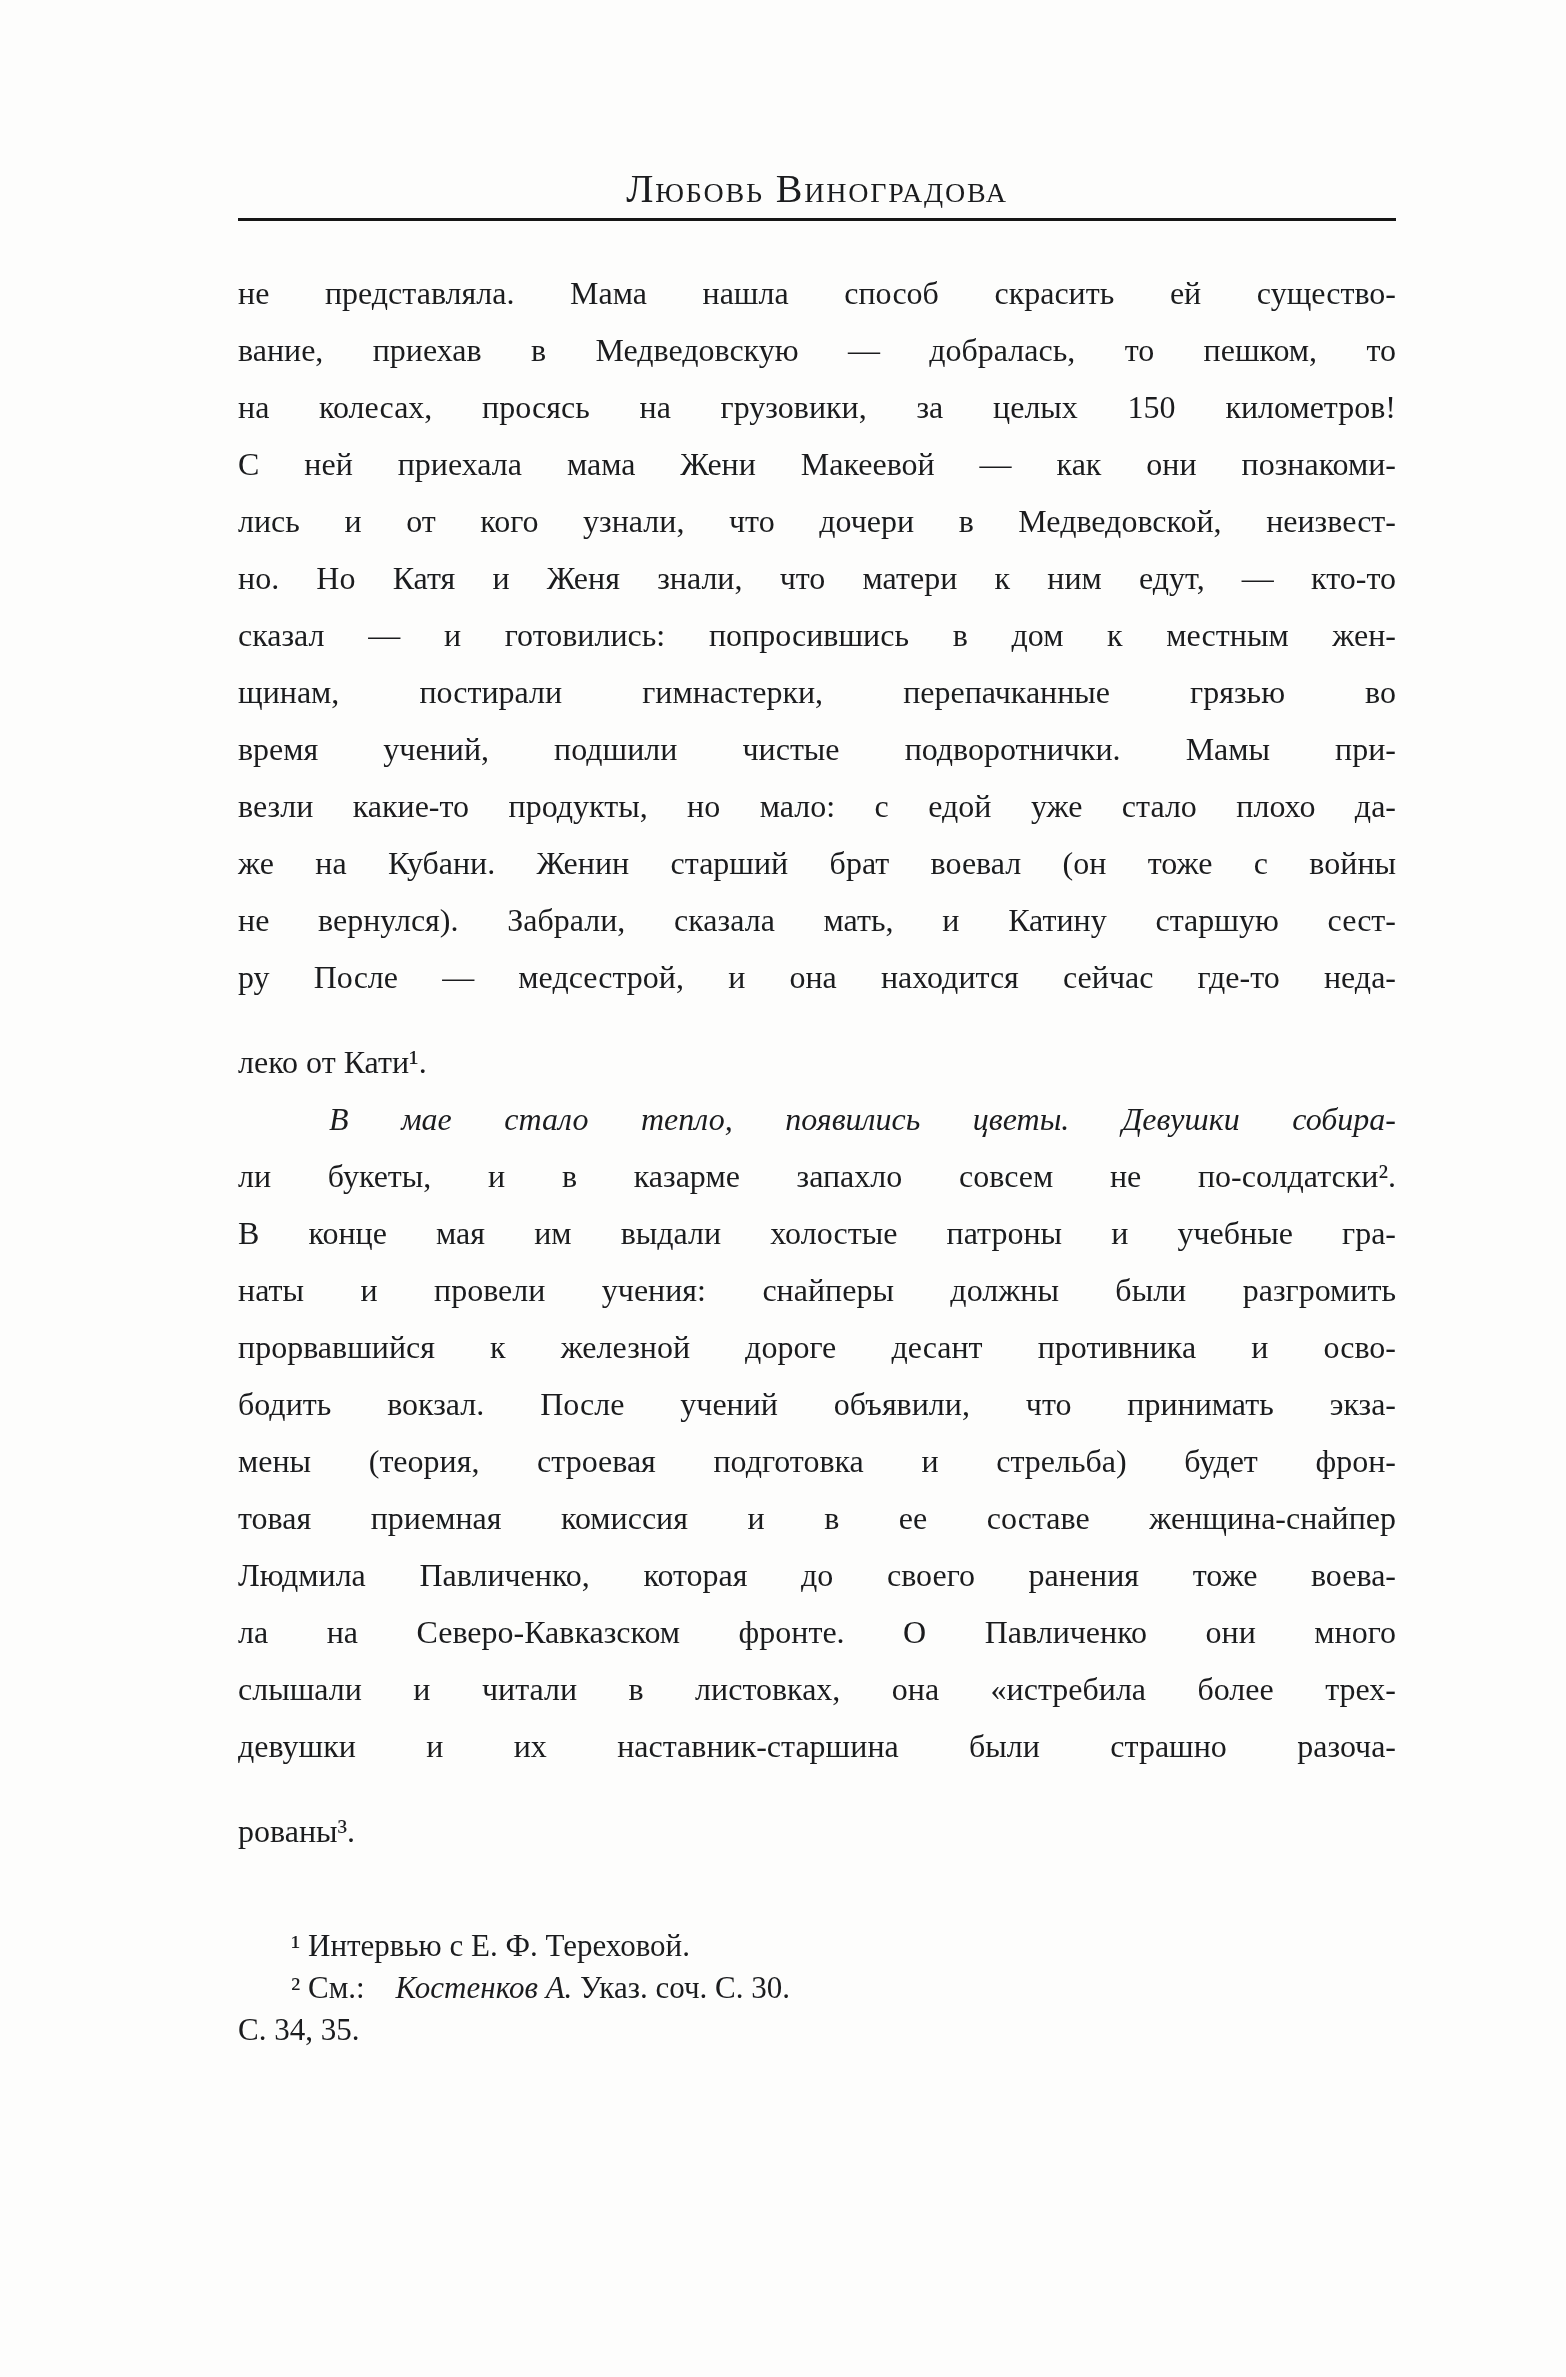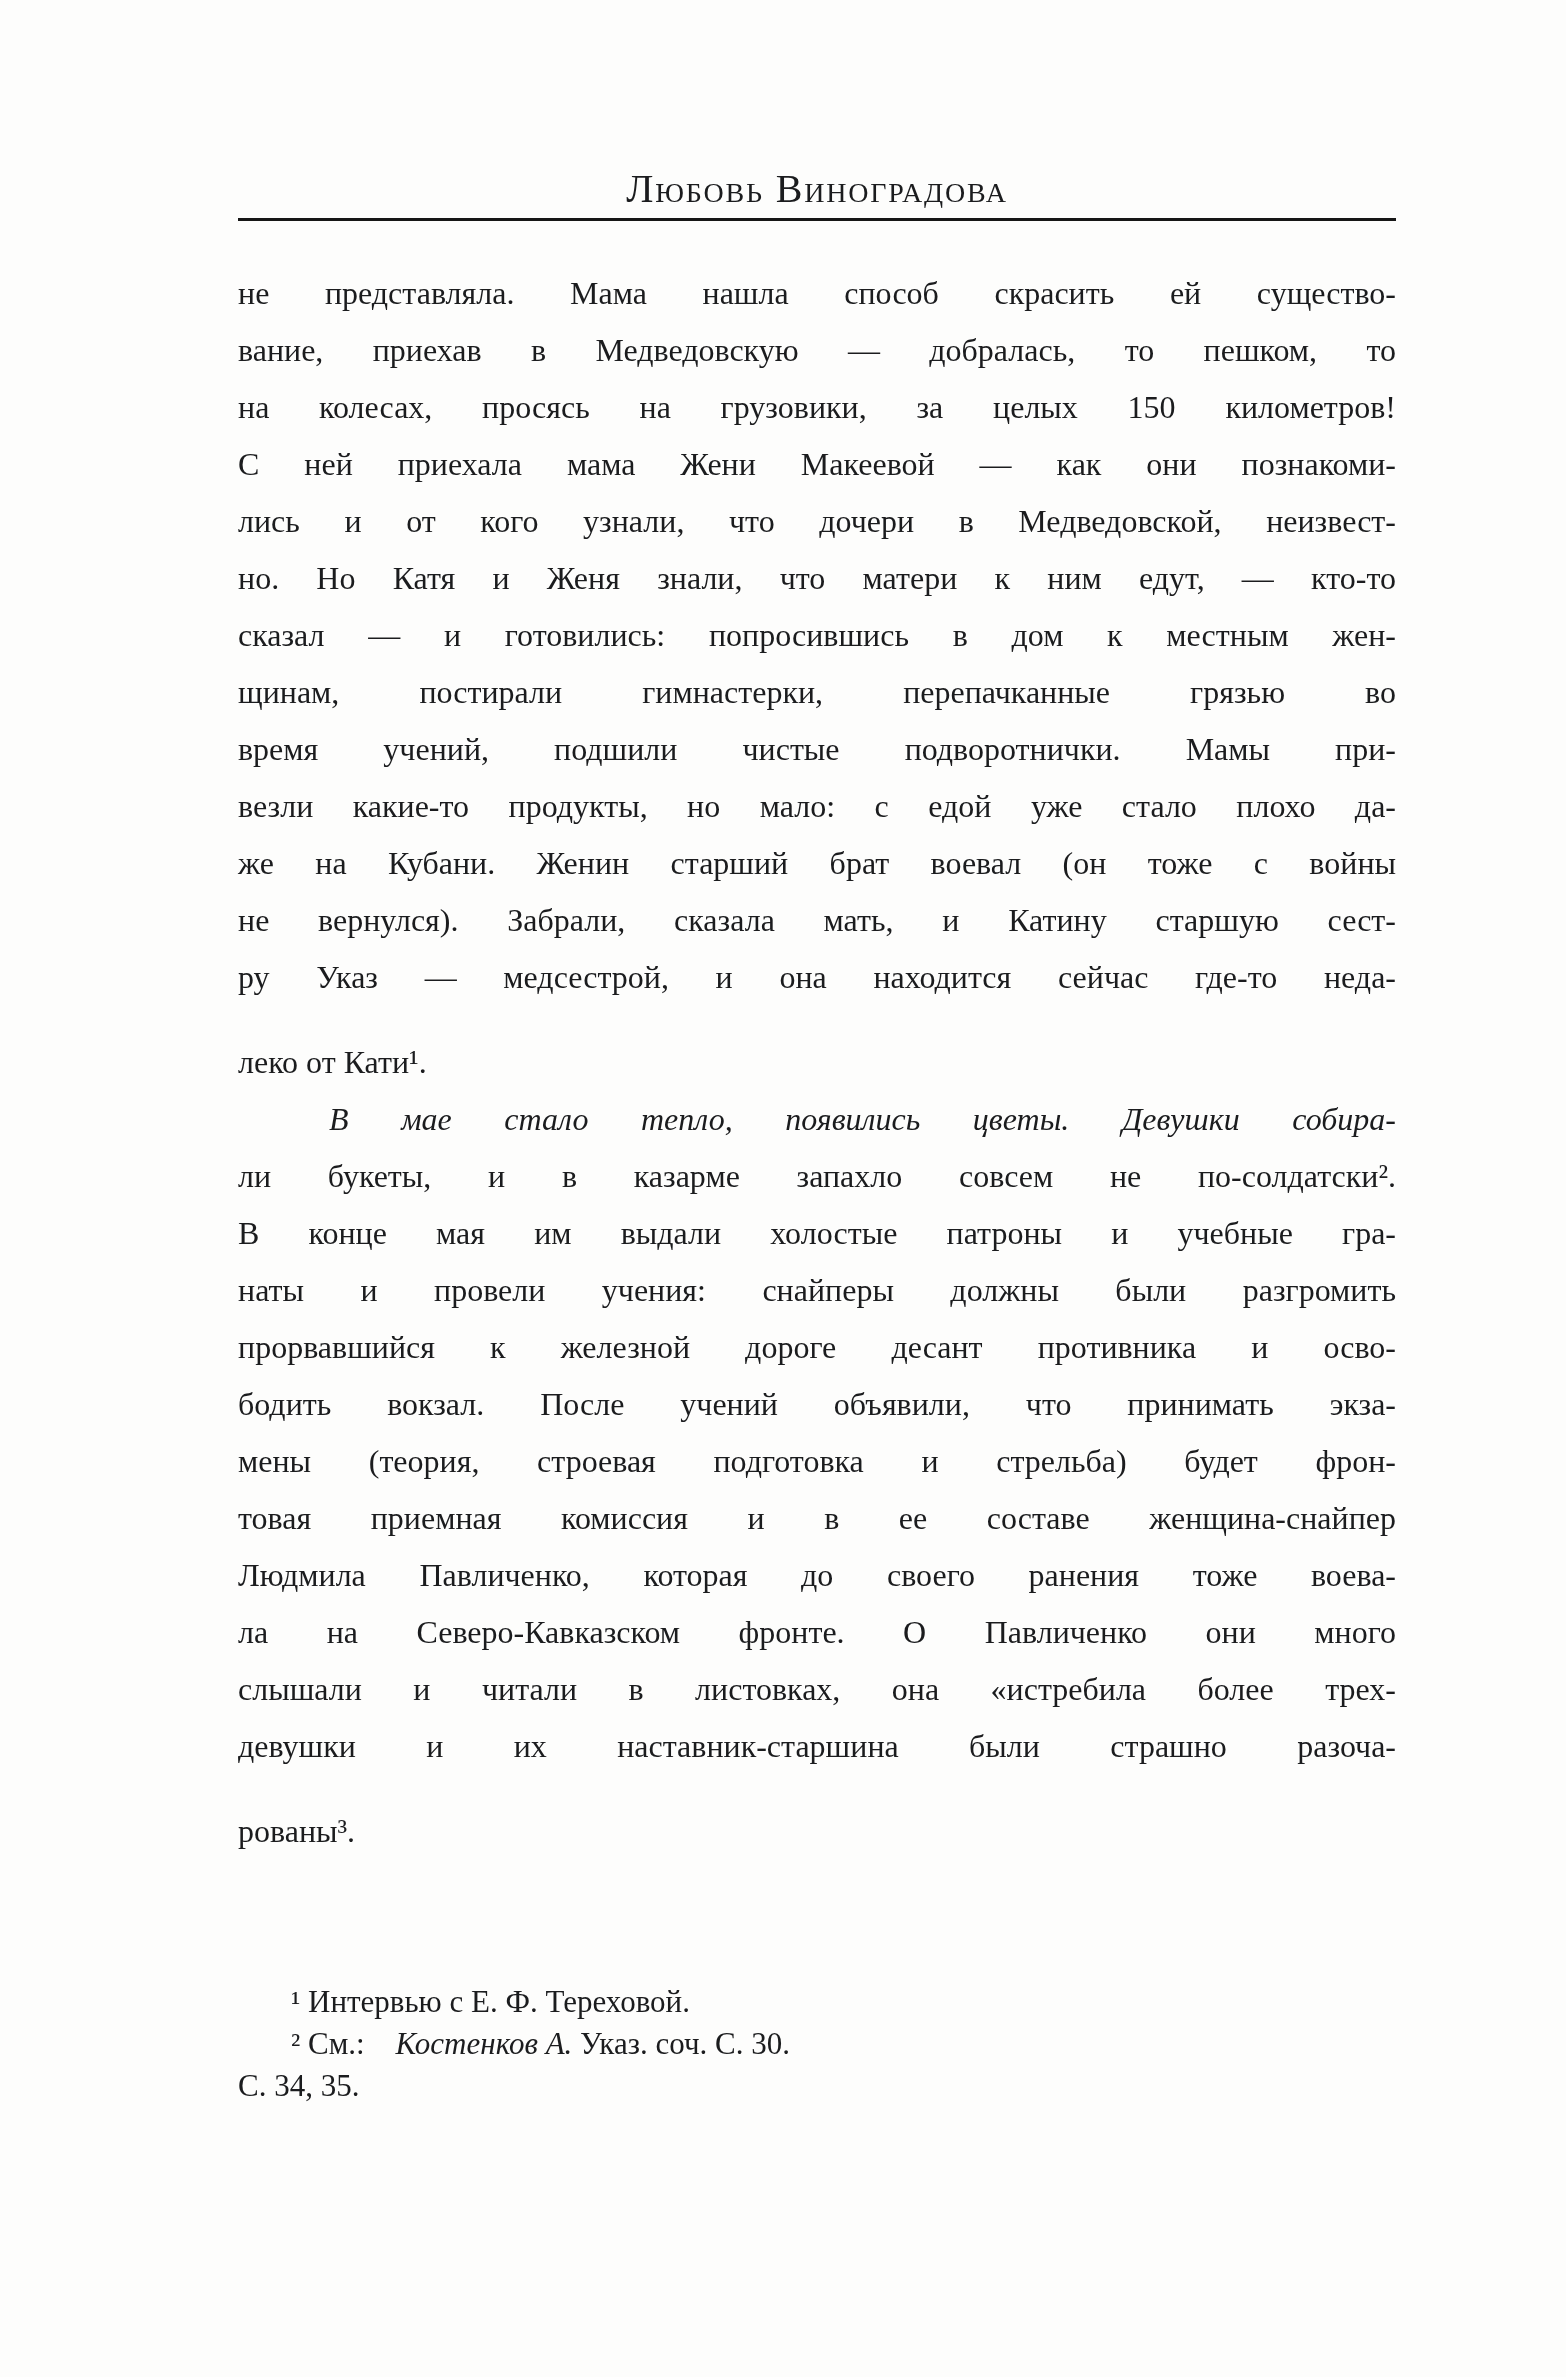--- a/index.html
+++ b/index.html
@@ -58,21 +58,21 @@
     font-style: italic;
   }
   .body-text .line.para-last {
     text-align-last: left;
     margin-top: 28px;
   }
   .footnotes {
     position: absolute;
     left: 238px;
     width: 1158px;
-    top: 1981px;
+    top: 1925px;
     font-size: 31px;
     line-height: 42px;
   }
   .footnotes .fn-line {
     text-align: left;
   }
   .footnotes .fn-line.fn-indent {
     text-indent: 53px;
   }
   .footnotes .fn-line.fn-justify {
@@ -96,21 +96,21 @@
       <div class="line">на колесах, просясь на грузовики, за целых 150 километров!</div>
       <div class="line">С ней приехала мама Жени Макеевой — как они познакоми-</div>
       <div class="line">лись и от кого узнали, что дочери в Медведовской, неизвест-</div>
       <div class="line">но. Но Катя и Женя знали, что матери к ним едут, — кто-то</div>
       <div class="line">сказал — и готовились: попросившись в дом к местным жен-</div>
       <div class="line">щинам, постирали гимнастерки, перепачканные грязью во</div>
       <div class="line">время учений, подшили чистые подворотнички. Мамы при-</div>
       <div class="line">везли какие-то продукты, но мало: с едой уже стало плохо да-</div>
       <div class="line">же на Кубани. Женин старший брат воевал (он тоже с войны</div>
       <div class="line">не вернулся). Забрали, сказала мать, и Катину старшую сест-</div>
-      <div class="line">ру Указ — медсестрой, и она находится сейчас где-то неда-</div>
+      <div class="line">ру После — медсестрой, и она находится сейчас где-то неда-</div>
       <div class="line para-last">леко от Кати¹.</div>
       <div class="line para-indent">В мае стало тепло, появились цветы. Девушки собира-</div>
       <div class="line">ли букеты, и в казарме запахло совсем не по-солдатски².</div>
       <div class="line">В конце мая им выдали холостые патроны и учебные гра-</div>
       <div class="line">наты и провели учения: снайперы должны были разгромить</div>
       <div class="line">прорвавшийся к железной дороге десант противника и осво-</div>
       <div class="line">бодить вокзал. После учений объявили, что принимать экза-</div>
       <div class="line">мены (теория, строевая подготовка и стрельба) будет фрон-</div>
       <div class="line">товая приемная комиссия и в ее составе женщина-снайпер</div>
       <div class="line">Людмила Павличенко, которая до своего ранения тоже воева-</div>

